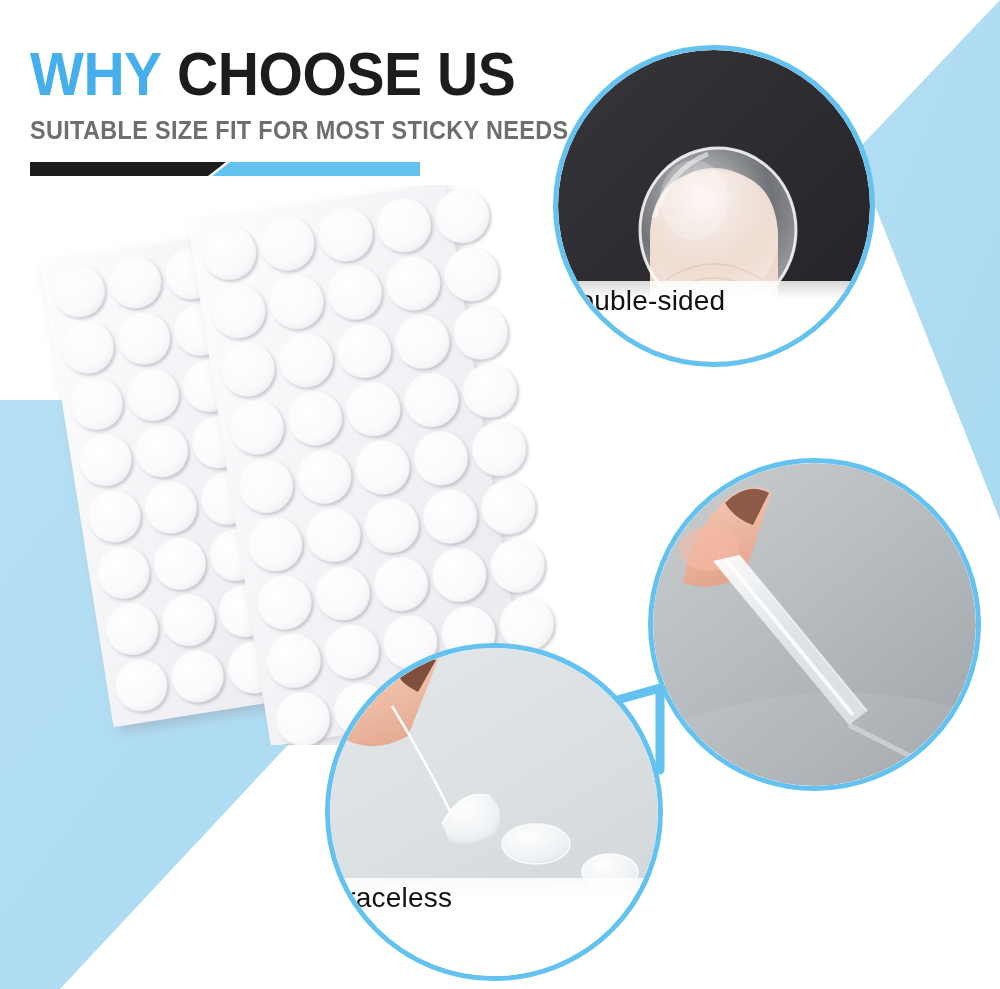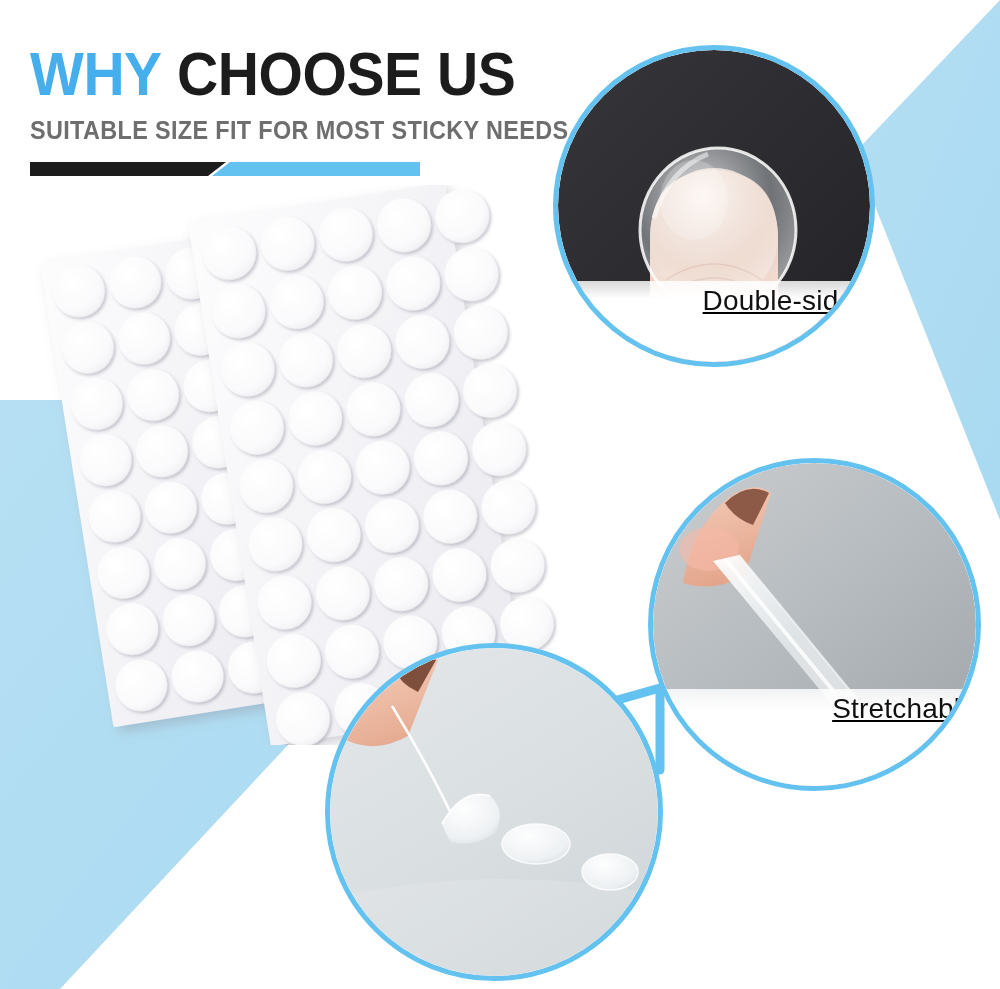--- a/index.html
+++ b/index.html
@@ -43,23 +43,22 @@
   
   .sheets { position:absolute; left:0px; top:185px; width:560px; height:560px; z-index:4; }
 
   
   .callout { position:absolute; border-radius:50%; overflow:hidden;
              border:5px solid #63C2F0; z-index:7; background:#fff; }
   .callout .photo { position:absolute; inset:0; }
   .callout .label-band {
     position:absolute; left:0; right:0; bottom:0; height:30%;
     background:linear-gradient(to bottom, rgba(255,255,255,0.82) 0%, #ffffff 22%, #ffffff 100%);
-    display:flex; align-items:flex-start; justify-content:flex-end;
+    display:flex; align-items:flex-start; justify-content:flex-start;
     padding-top:4px;
-    text-decoration:underline;
   }
   .callout .label {
     font-family:"Liberation Sans", sans-serif;
     font-size:27px; color:#111; font-weight:normal; letter-spacing:0.2px;
     white-space:nowrap;
   }
   #c-double { left:553px; top:45px;  width:322px; height:322px; }
   #c-stretch{ left:648px; top:458px; width:333px; height:333px; }
   #c-trace  { left:325px; top:643px; width:338px; height:338px; }
 
@@ -304,23 +303,20 @@
       <ellipse cx="56" cy="86" rx="30" ry="22" fill="#F7B9A6" opacity="0.6"></ellipse>
 
       <path d="M60,98 L86,92 L214,248 L196,262 Z" fill="url(#strip)"></path>
       <path d="M72,96 L200,252" stroke="#ffffff" stroke-width="4" opacity="0.8" fill="none"></path>
       <path d="M86,92 L214,248" stroke="#ffffff" stroke-width="2" opacity="0.55" fill="none"></path>
       <path d="M196,262 Q236,282 270,300" stroke="#ffffff" stroke-width="5" opacity="0.35" fill="none"></path>
 
       <path d="M0,270 Q160,200 323,250 L323,323 L0,323 Z" fill="#ffffff" opacity="0.08"></path>
     </g>
   </svg>
-  <div class="label-band">
-    <span class="label">Stretchable</span>
-  </div>
 </div>
 
 <div class="callout" id="c-trace">
   <svg class="photo" viewBox="0 0 328 328" xmlns="http://www.w3.org/2000/svg">
     <defs>
       <linearGradient id="ltBg" x1="0.2" y1="0" x2="0.8" y2="1">
         <stop offset="0" stop-color="#E2E6E8"></stop>
         <stop offset="0.5" stop-color="#DADFE2"></stop>
         <stop offset="1" stop-color="#CFD5D8"></stop>
       </linearGradient>
@@ -349,13 +345,16 @@
       <path d="M112,176 Q132,140 160,148" stroke="#ffffff" stroke-width="2" fill="none" opacity="0.9"></path>
 
       <ellipse cx="206" cy="196" rx="34" ry="20" fill="url(#dotT)"></ellipse>
       <ellipse cx="206" cy="196" rx="34" ry="20" fill="none" stroke="#ffffff" stroke-width="1.6" opacity="0.8"></ellipse>
       <ellipse cx="280" cy="224" rx="28" ry="18" fill="url(#dotT)"></ellipse>
       <ellipse cx="280" cy="224" rx="28" ry="18" fill="none" stroke="#ffffff" stroke-width="1.6" opacity="0.8"></ellipse>
 
       <path d="M0,250 Q164,214 328,246 L328,328 L0,328 Z" fill="#ffffff" opacity="0.14"></path>
     </g>
   </svg>
+  <div class="label-band">
+    <span class="label">Traceless</span>
+  </div>
 </div>
 
 </body></html>

